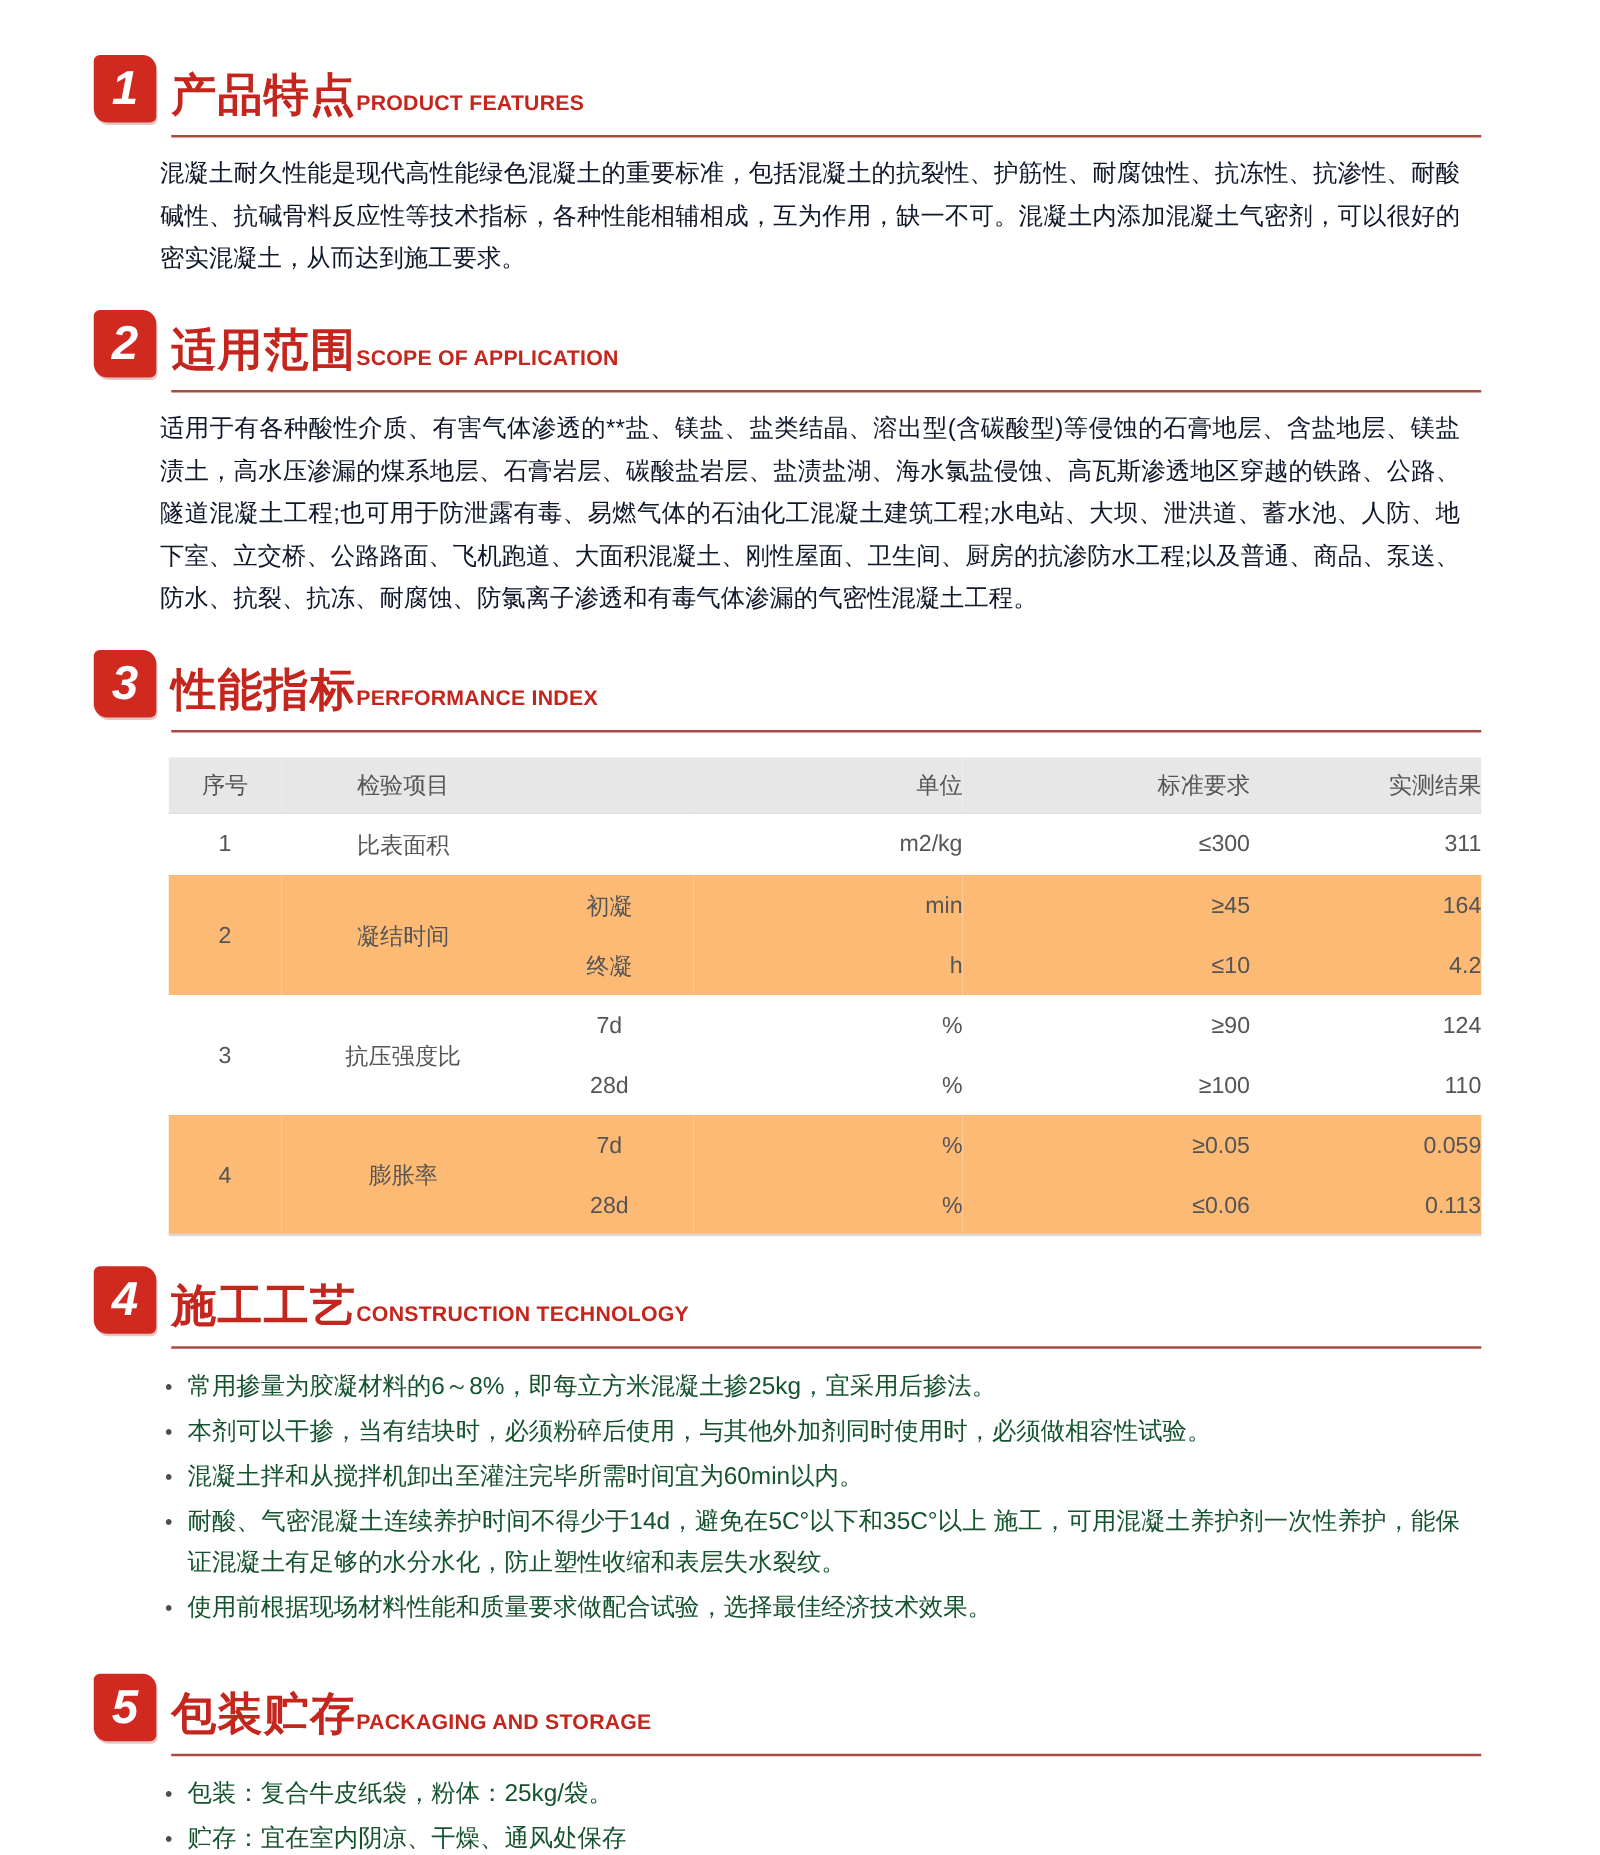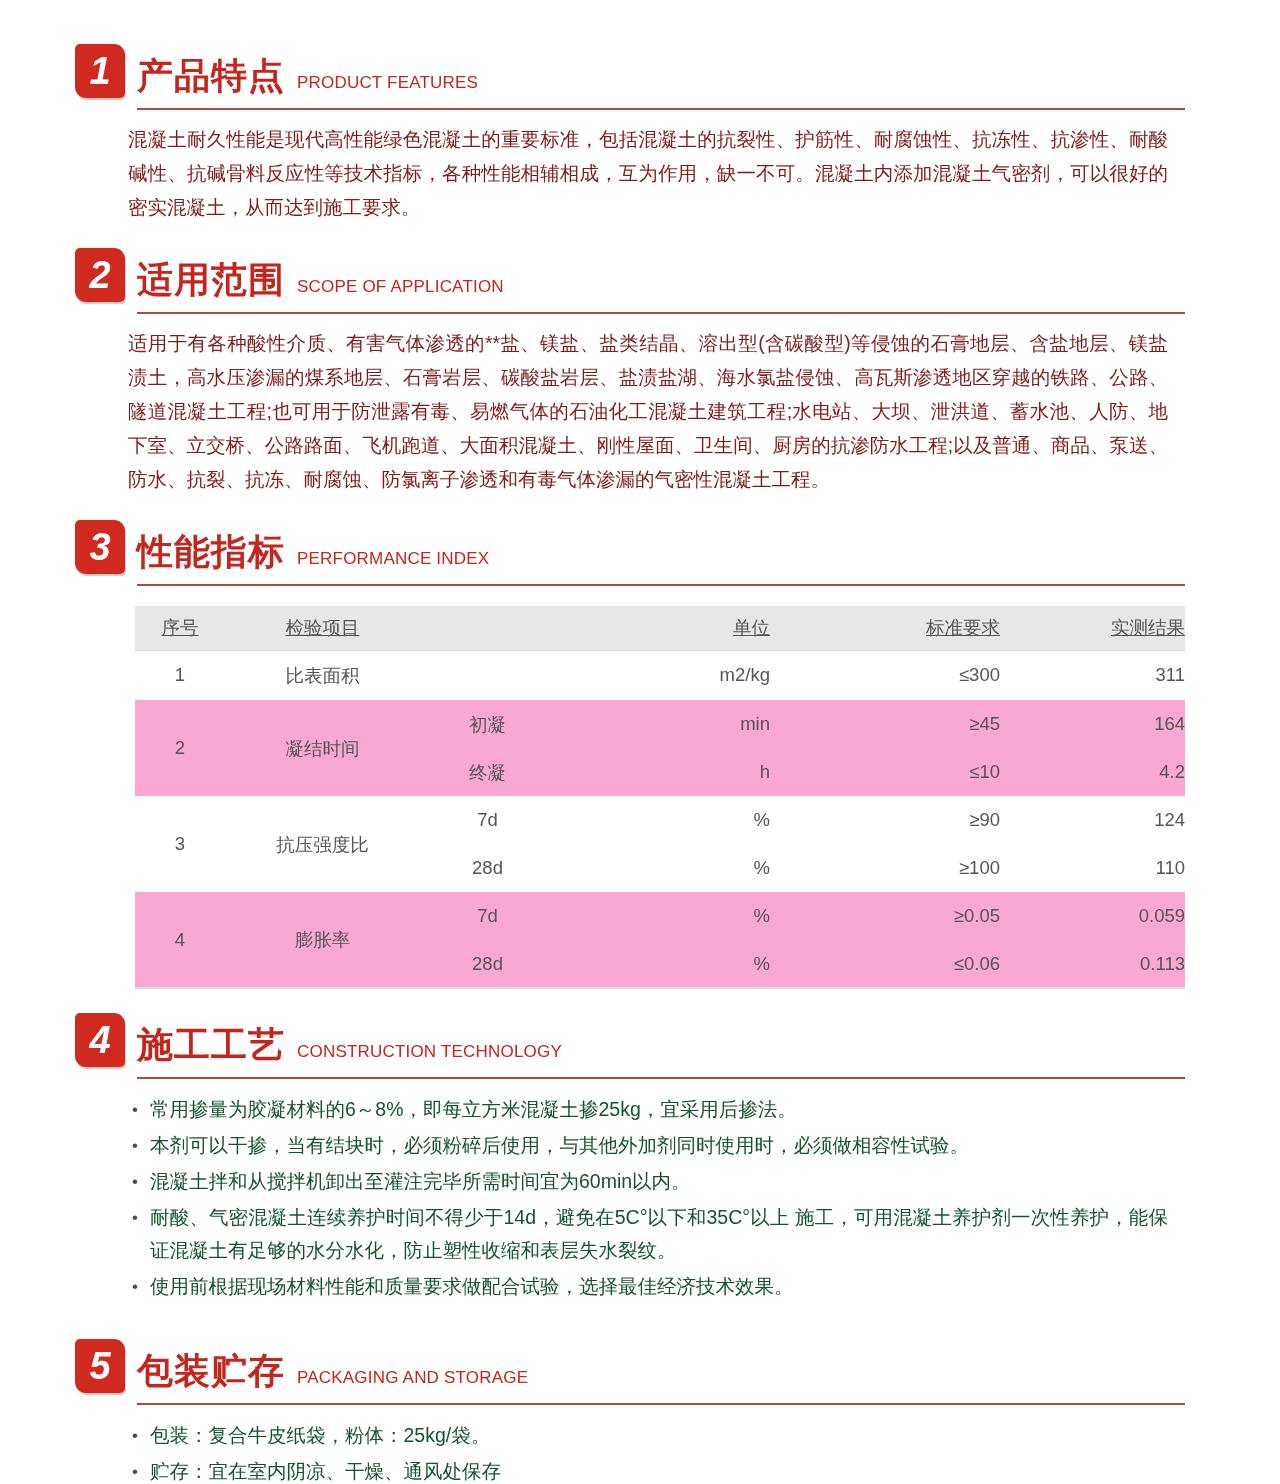--- a/index.html
+++ b/index.html
@@ -26,52 +26,52 @@
   .title-wrap{
     flex:1;margin-left:12px;height:50px;
     border-bottom:2px solid #aa4b43;
     display:flex;align-items:flex-end;padding-bottom:14px;
   }
   .sec-title{
     color:#c4251c;font-size:36px;font-weight:bold;line-height:1;
     letter-spacing:1px;
   }
   .sec-sub{
-    color:#c4251c;font-size:17px;font-weight:normal;line-height:1;
-    margin-left:12px;padding-bottom:3px;letter-spacing:0.2px;
+    color:#c4251c;font-size:17px;font-weight:bold;line-height:1;
+    padding-bottom:3px;letter-spacing:0.2px;
   }
 
   
   .para{
     margin:12px 0 0 53px;width:1040px;
-    font-size:19.5px;line-height:34px;text-align:justify;color:#7f1d1d;
+    font-size:19.5px;line-height:34px;text-align:justify;color:#0f172a;
   }
 
   
   .bullets{margin:14px 0 0 55px;padding:0;list-style:none;width:1038px;}
   .bullets li{
     position:relative;padding-left:20px;margin-bottom:3px;
     font-size:19.5px;line-height:33px;text-align:justify;color:#14532d;
   }
   .bullets li::before{
     content:"\2022";position:absolute;left:2px;top:0;
     font-size:17px;color:#4c4c4c;
   }
 
   
   .perf-table{
     margin:20px 0 0 60px;width:1050px;border-collapse:collapse;
     font-size:18.5px;color:#555555;
     border-bottom:2px solid #d9d9d9;
   }
   .perf-table th,.perf-table td{font-weight:normal;padding:0;}
-  .perf-table thead tr{background:#e7e7e7;height:44px;border-bottom:1px solid #d6d6d6;text-decoration:underline;}
+  .perf-table thead tr{background:#e7e7e7;height:44px;border-bottom:1px solid #d6d6d6;}
   .perf-table .r-single{height:50px;}
   .perf-table .r-sub{height:48px;}
-  .perf-table tr.shaded td{background:#f9a8d4;}
+  .perf-table tr.shaded td{background:#fdba74;}
   .col-no{text-align:center;}
   .col-item{text-align:center;}
   .col-sub{text-align:center;}
   .col-unit,.col-std,.col-res{text-align:right;padding-left:40px !important;}
 </style>
 </head>
 <body>
 
 <div class="page">
 

